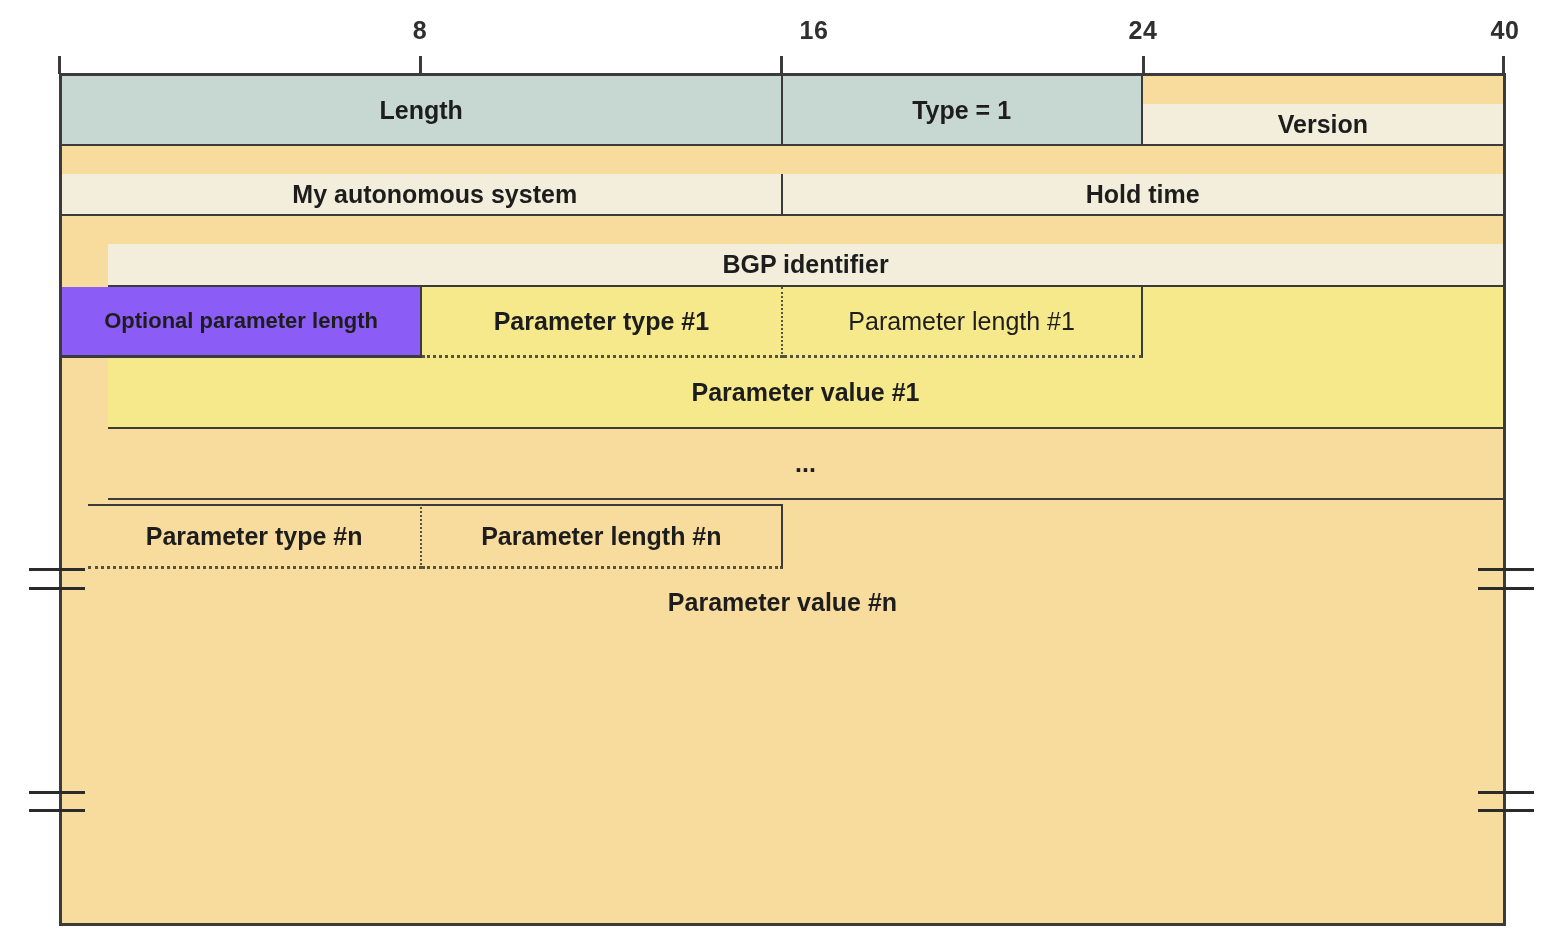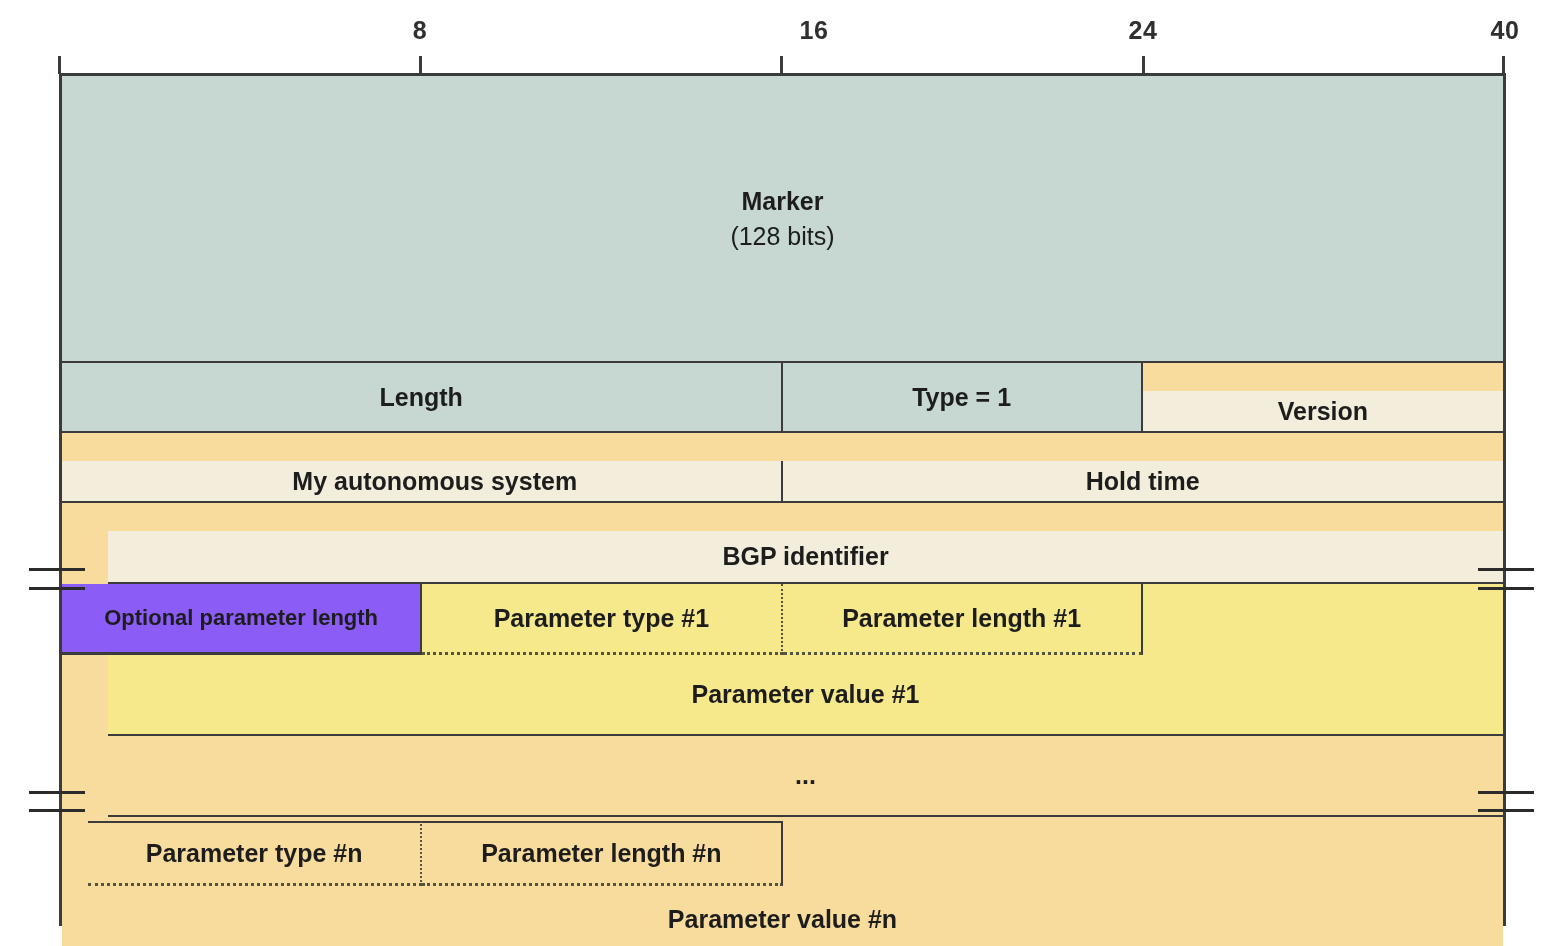--- a/index.html
+++ b/index.html
@@ -27,21 +27,21 @@
   }
   .bb-solid  { border-bottom:2px solid #3b3b3b; }
   .br-solid  { border-right:2px solid #3b3b3b; }
   .teal  { background:#c7d8d2; }
   .cream { background:#f3eedb;margin-top:28px; }
   .yellow{ background:#f5e98c; }
   .tan   { background:#f8dc9d; }
 
   .row-marker { height:287px; }
   .row-std    { height:70px; }
-  .row-std2   { height:81px;padding-left:46px; }
+  .row-std2   { height:71px;padding-left:46px; }
   .row-params1{ height:71px; background:#f5e98c; }
   .row-paramsN{ height:69px; background:#f8dc9d; }
   .row-valN   { height:67px; }
 
   .marker-sub { font-weight:400; font-size:25px; margin-top:6px; }
 
   
   .opt-cell {
     position:absolute; left:0; top:0; width:25%; height:100%;
     background:#8b5cf6; border-right:2px solid #3b3b3b; border-bottom:3px solid #3b3b3b;
@@ -51,21 +51,21 @@
   .p1-type {
     position:absolute; left:25%; top:0; width:25%; height:100%;
     border-right:2px dotted #54543e; border-bottom:3px dotted #54543e;
     box-sizing:border-box; display:flex; align-items:center; justify-content:center;
     font-size:25px; font-weight:700;
   }
   .p1-len {
     position:absolute; left:50%; top:0; width:25%; height:100%;
     border-right:2px solid #3b3b3b; border-bottom:3px dotted #54543e;
     box-sizing:border-box; display:flex; align-items:center; justify-content:center;
-    font-size:25px; font-weight:700;
+    font-size:25px; font-weight:400;
   }
   
   .pn-type {
     position:absolute; left:26px; top:4px; width:calc(25% - 26px); height:calc(100% - 4px);
     border-top:2px solid #3b3b3b; border-right:2px dotted #54543e; border-bottom:3px dotted #54543e;
     box-sizing:border-box; display:flex; align-items:center; justify-content:center;
     font-size:25px; font-weight:700;
   }
   .pn-len {
     position:absolute; left:25%; top:4px; width:25%; height:calc(100% - 4px);
@@ -86,26 +86,20 @@
   <div class="ruler-num" style="left:1113px;">24</div>
   <div class="ruler-num" style="left:1475px;">40</div>
   <div class="ruler-tick" style="left:58px;"></div>
   <div class="ruler-tick" style="left:419px;"></div>
   <div class="ruler-tick" style="left:780px;"></div>
   <div class="ruler-tick" style="left:1142px;"></div>
   <div class="ruler-tick" style="left:1502px;"></div>
 
   <div class="frame">
 
-    <div class="row row-marker">
-      <div class="cell teal bb-solid" style="width:100%;">
-        <div>Marker</div>
-        <div class="marker-sub">(128 bits)</div>
-      </div>
-    </div>
 
     <div class="row row-std">
       <div class="cell teal br-solid bb-solid" style="width:50%;">Length</div>
       <div class="cell teal br-solid bb-solid" style="width:25%;">Type = 1</div>
       <div class="cell cream bb-solid" style="width:25%;">Version</div>
     </div>
 
     <div class="row row-std">
       <div class="cell cream br-solid bb-solid" style="width:50%;padding-left:27px;">My autonomous system</div>
       <div class="cell cream bb-solid" style="width:50%;">Hold time</div>

